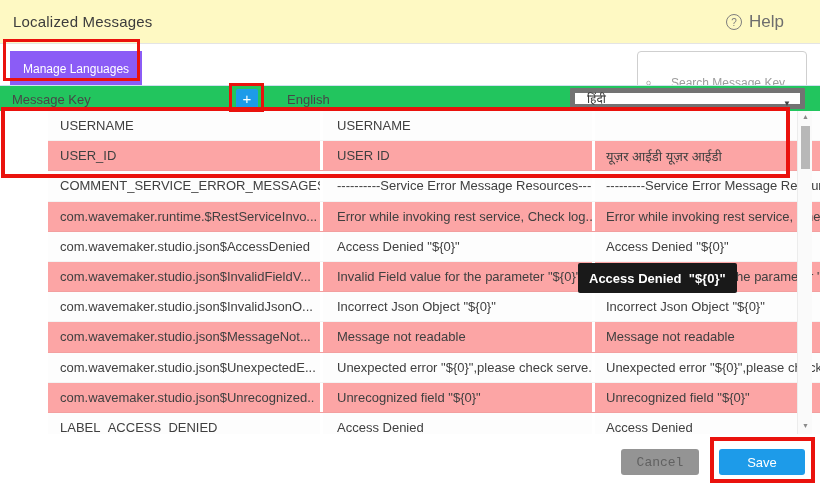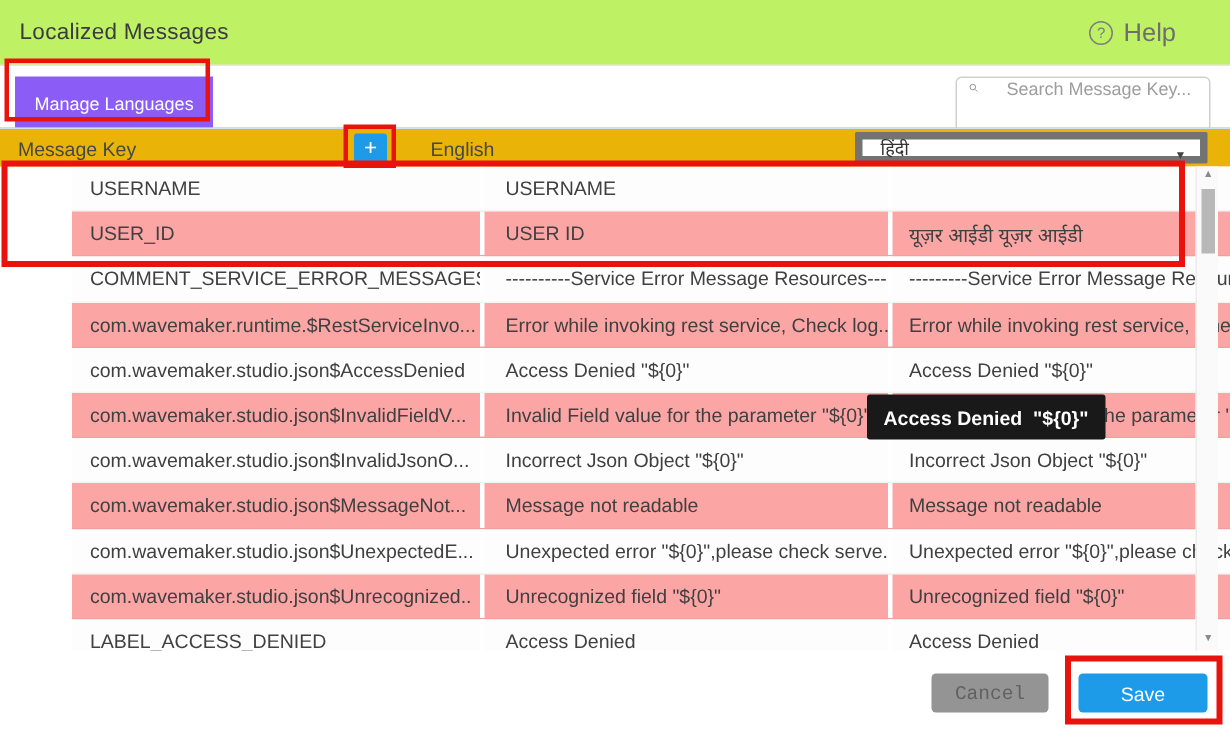--- a/index.html
+++ b/index.html
@@ -4,37 +4,37 @@
 <style>
   * { margin:0; padding:0; box-sizing:border-box; }
   html,body { background:#fff; }
   .frame {
     position:relative; width:820px; height:489px; background:#fff;
     font-family:"Liberation Sans","DejaVu Sans",sans-serif; overflow:hidden;
     color:#404040;
   }
   
   .titlebar { position:absolute; left:0; top:0; width:820px; height:44px;
-    background:#bef264; border-bottom:1px solid #e4e4e4; display:flex; align-items:center; }
+    background:#fef9c3; border-bottom:1px solid #e4e4e4; display:flex; align-items:center; }
   .title { padding-left:13px; font-size:15px; color:#3c3c3c; letter-spacing:.2px; }
   .help { position:absolute; right:36px; top:0; height:44px; display:flex; align-items:center; gap:7px; cursor:pointer; }
   .help-circle { width:16px; height:16px; border:1.5px solid #7e7e7e; border-radius:50%;
     color:#7e7e7e; font-size:10px; display:flex; align-items:center; justify-content:center; }
   .help-text { font-size:17px; color:#6e6e6e; }
   
   .toolbar { position:absolute; left:0; top:45px; width:820px; height:40px; background:#fff; }
   .btn-manage { position:absolute; left:10px; top:51px; height:36px; padding:0 13px;
     background:#8b5cf6; border:none; border-radius:0; color:#fff; font-size:12px;
     font-family:inherit; display:flex; align-items:center; cursor:pointer; }
   .search { position:absolute; left:637px; top:51px; width:170px; height:40px;
-    border:1px solid #cfcfcf; border-radius:4px; background:#fff; display:flex; align-items:flex-start; padding-left:8px; gap:19px; }
+    border:1px solid #cfcfcf; border-radius:4px; background:#fff; display:flex; align-items:flex-end; padding-left:8px; gap:19px; }
   .search input { border:none; outline:none; width:135px; font-size:12px; font-family:inherit; color:#444; background:transparent; }
   .search input::placeholder { color:#9d9d9d; }
   
-  .ghead { position:absolute; left:0; top:85px; width:820px; height:26px; background:#eab308;
+  .ghead { position:absolute; left:0; top:85px; width:820px; height:26px; background:#22c55e;
     border-top:1px solid #cfe0ef; }
   .h-key { position:absolute; left:12px; top:0; height:26px; display:flex; align-items:center; font-size:13px; color:#474747; }
   .h-eng { position:absolute; left:287px; top:0; height:26px; display:flex; align-items:center; font-size:13px; color:#474747; }
   .btn-plus { position:absolute; left:236px; top:3px; width:22px; height:20px; background:#1d9be9;
     border:none; border-radius:2px; color:#fff; font-size:15px; line-height:18px; cursor:pointer; font-family:inherit; }
   .lang-select { position:absolute; left:570px; top:2px; width:235px; height:21px; background:#fff;
     border:5px solid #737373; border-radius:1px; display:flex; align-items:center; padding-left:12px; cursor:pointer; }
   .lang-value { font-size:12px; color:#333; }
   .lang-caret { position:absolute; right:9px; top:6px; font-size:8px; color:#444; }
   

